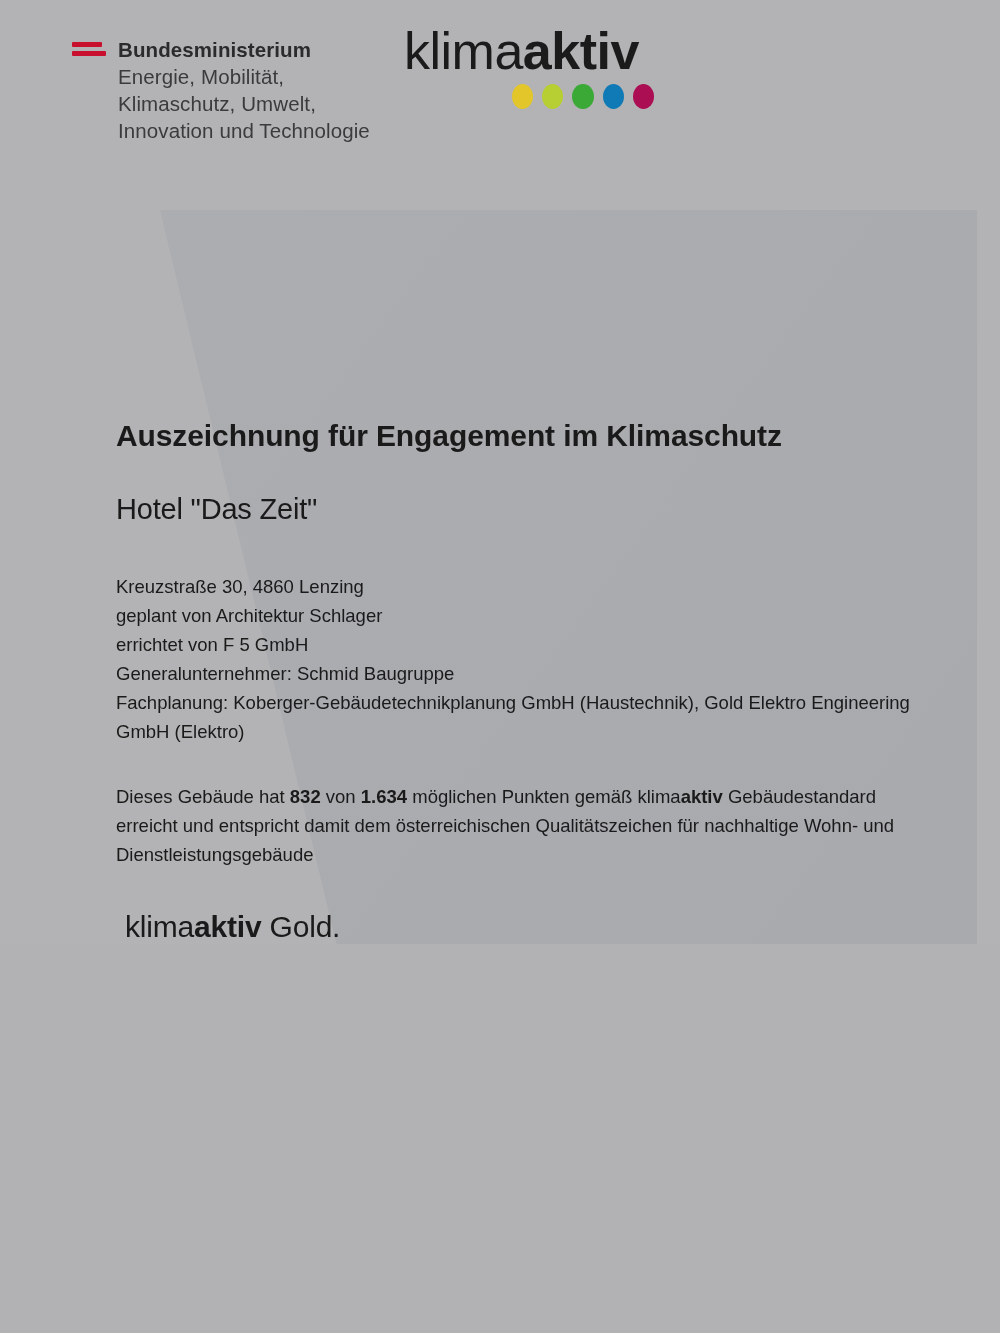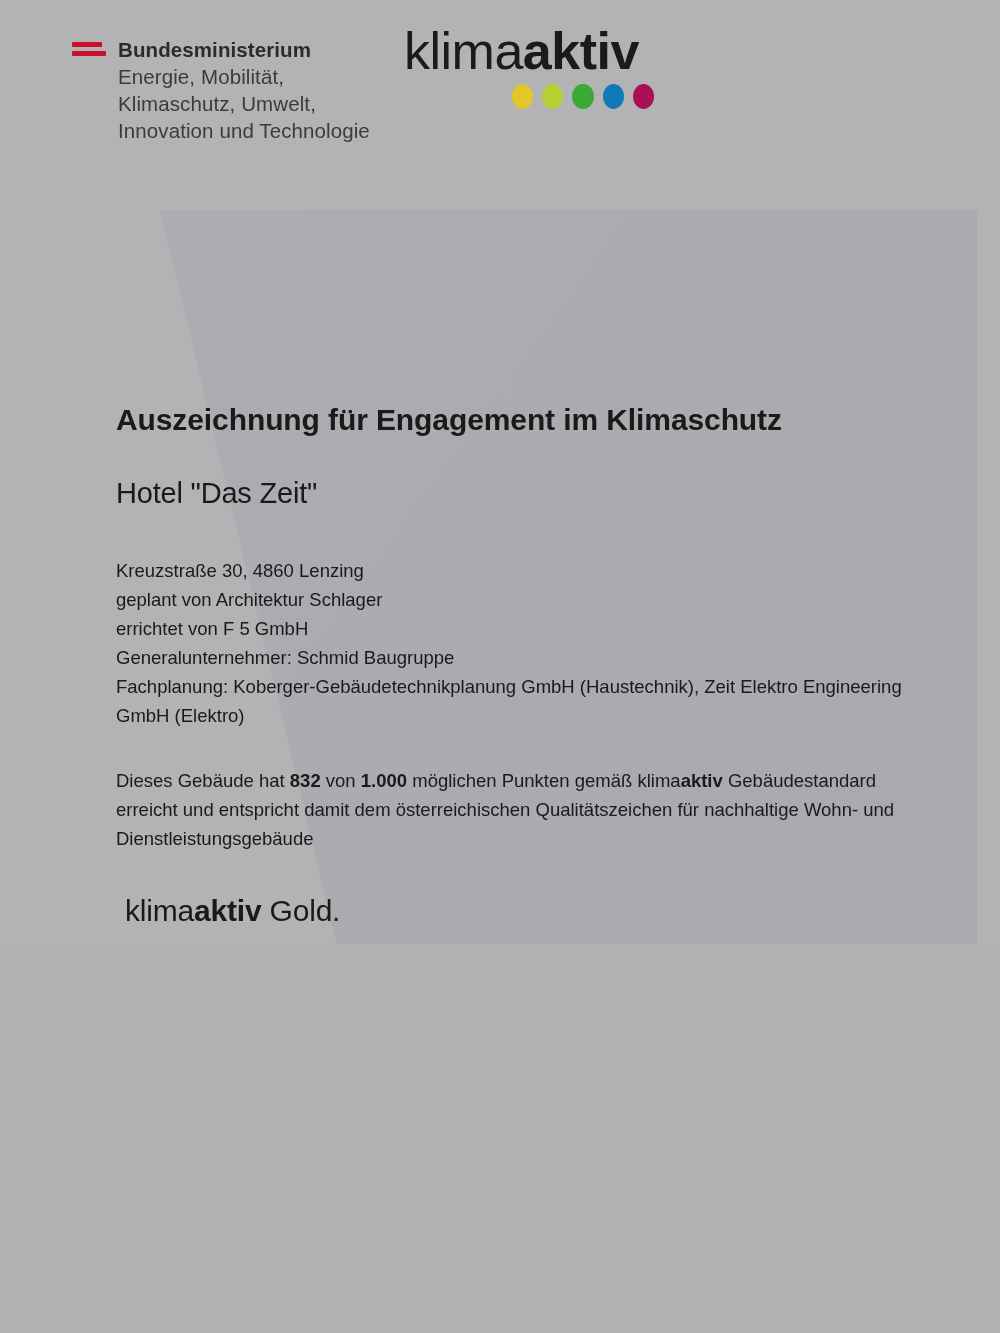--- a/index.html
+++ b/index.html
@@ -107,21 +107,21 @@
     top: 400px;
     width: 820px;
     color: #1a1a1a;
   }
 
   .title {
     font-size: 30px;
     font-weight: bold;
     line-height: 40px;
     letter-spacing: -0.1px;
-    margin: 0 0 34px 0;
+    margin: 16px 0 34px 0;
   }
 
   .subject {
     font-size: 29px;
     font-weight: normal;
     line-height: 38px;
     margin: 0 0 44px 0;
     letter-spacing: -0.2px;
   }
 
@@ -216,24 +216,24 @@
 
     <h1 class="title">Auszeichnung für Engagement im Klimaschutz</h1>
 
     <h2 class="subject">Hotel "Das Zeit"</h2>
 
     <div class="details">
       <span class="detail-line">Kreuzstraße 30, 4860 Lenzing</span>
       <span class="detail-line">geplant von Architektur Schlager</span>
       <span class="detail-line">errichtet von F 5 GmbH</span>
       <span class="detail-line">Generalunternehmer: Schmid Baugruppe</span>
-      <span class="detail-line">Fachplanung: Koberger-Gebäudetechnikplanung GmbH (Haustechnik), Zeit Elektro Engineering GmbH (Elektro)</span>
-    </div>
-
-    <p class="para"><span>Dieses Gebäude hat </span><b>832</b><span> von </span><b>1.000</b><span> möglichen Punkten gemäß </span><span>klima</span><b>aktiv</b><span> Gebäudestandard erreicht und entspricht damit dem österreichischen Qualitätszeichen für nachhaltige Wohn- und Dienstleistungsgebäude</span></p>
+      <span class="detail-line">Fachplanung: Koberger-Gebäudetechnikplanung GmbH (Haustechnik), Gold Elektro Engineering GmbH (Elektro)</span>
+    </div>
+
+    <p class="para"><span>Dieses Gebäude hat </span><b>832</b><span> von </span><b>1.634</b><span> möglichen Punkten gemäß </span><span>klima</span><b>aktiv</b><span> Gebäudestandard erreicht und entspricht damit dem österreichischen Qualitätszeichen für nachhaltige Wohn- und Dienstleistungsgebäude</span></p>
 
     <div class="award"><span class="ka-light">klima</span><span class="ka-bold">aktiv</span><span> Gold.</span></div>
 
   </div>
 
   <div class="signature-block">
 
     <svg class="signature-img" width="400" height="100" viewBox="0 0 400 100" aria-hidden="true">
       <g fill="none" stroke="#111111" stroke-width="3.2" stroke-linecap="round" stroke-linejoin="round">
         <path d="M12,8 C14,26 16,44 17,62"></path>

